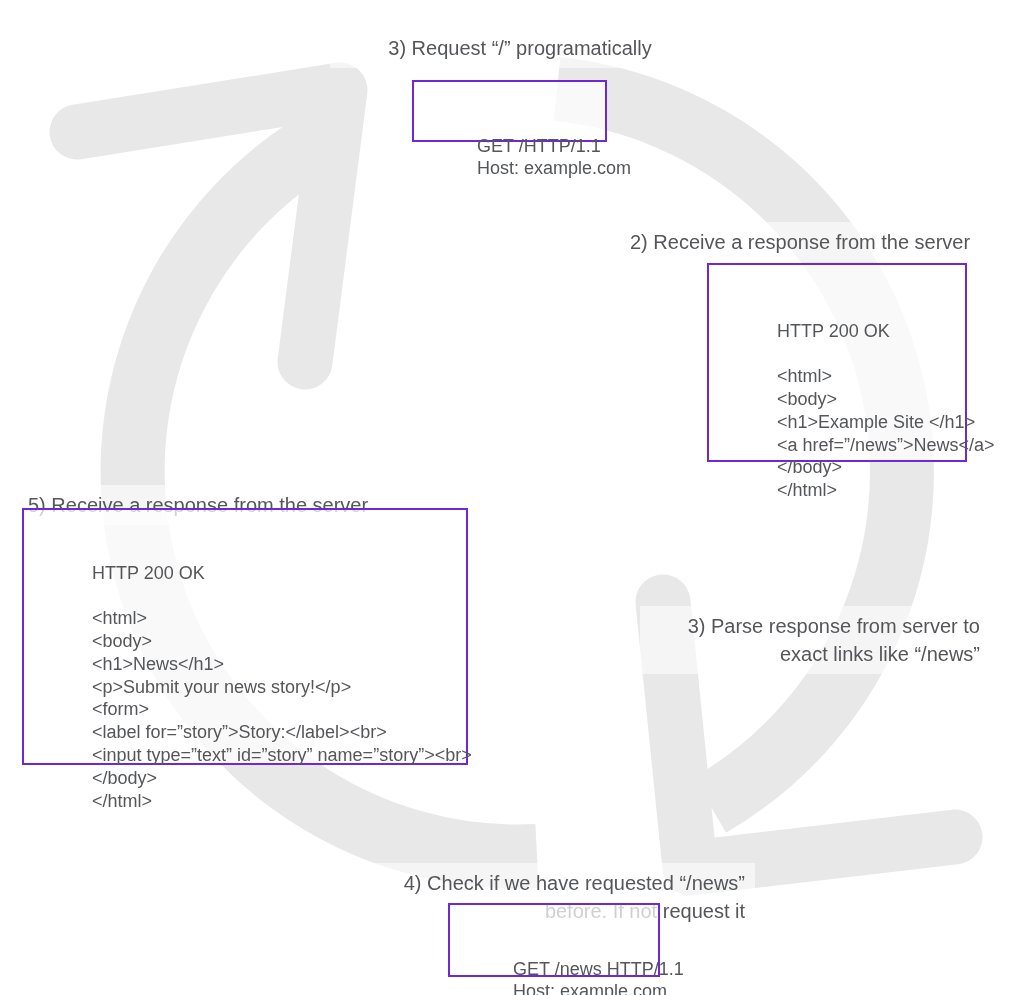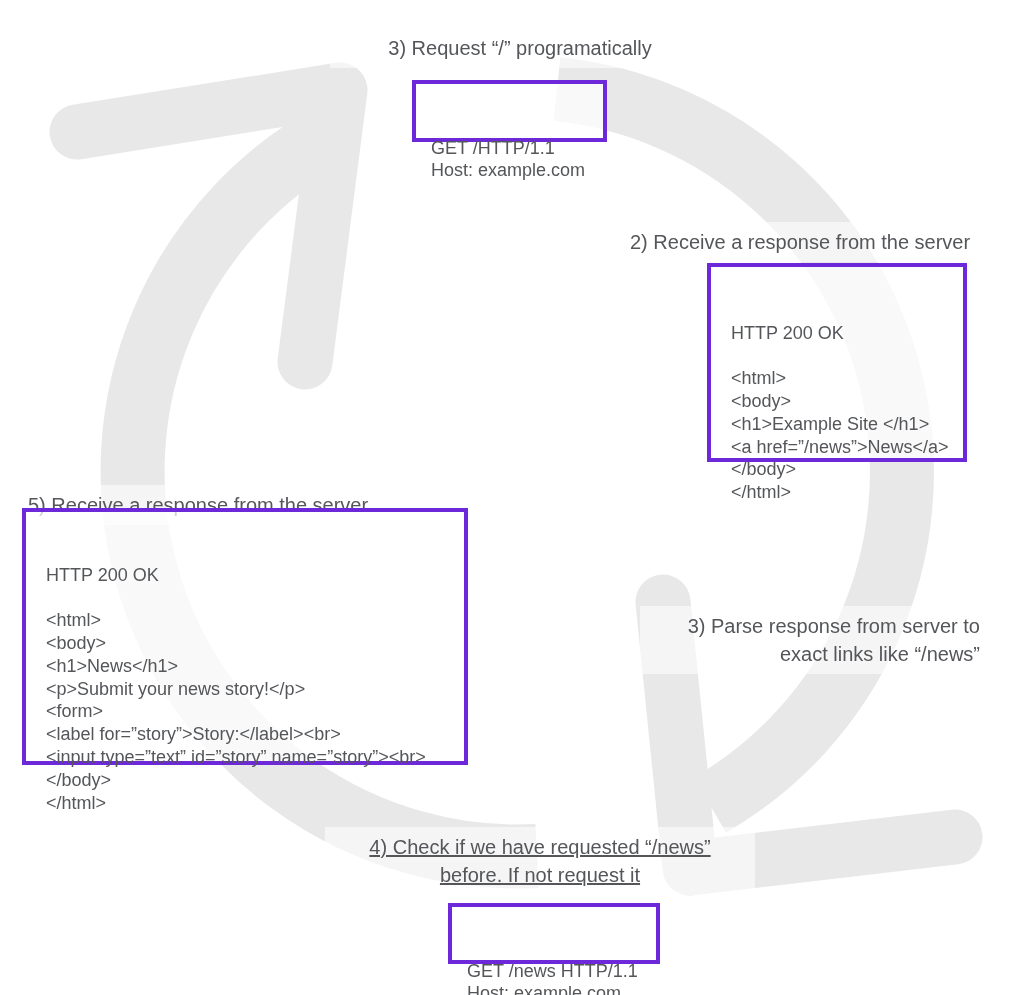--- a/index.html
+++ b/index.html
@@ -23,40 +23,41 @@
     padding: 6px 10px;
     white-space: pre-line;
     color: #545659;
   }
   .nowrap { white-space: nowrap; }
 
   .code-box {
     position: absolute;
     z-index: 2;
     box-sizing: border-box;
-    border: 4px solid #6d28d9;
+    border: 2px solid #6d28d9;
     background: rgba(255,255,255,0.72);
     font-size: 18px;
     line-height: 22.8px;
     white-space: pre;
     color: #545659;
+    padding-left: 48px;
   }
   .code-box .inner { padding: 7px 6px 4px 15px; }
 
   #box1 { left: 412px; top: 80px;  width: 195px; height: 62px; }
   #box2 { left: 707px; top: 263px; width: 260px; height: 199px; }
   #box2 .inner { padding: 9px 6px 4px 20px; }
   #box5 { left: 22px;  top: 508px; width: 446px; height: 257px; }
   #box5 .inner { padding: 6px 6px 4px 20px; }
-  #box4 { left: 448px; top: 903px; width: 212px; height: 61px; }
+  #box4 { left: 448px; top: 903px; width: 212px; height: 74px; }
 
   #label1 { left: 330px; top: 28px;  width: 360px; text-align: center; }
   #label2 { left: 620px; top: 222px; }
   #label3 { left: 640px; top: 606px; width: 330px; text-align: right; }
-  #label4 { left: 325px; top: 827px; width: 410px; text-align: center; text-decoration: underline; }
+  #label4 { left: 325px; top: 863px; width: 410px; text-align: right; }
   #label5 { left: 18px;  top: 485px; }
   #label6 { left: 35px;  top: 250px; }
 </style>
 </head>
 <body>
 
 <div class="canvas">
 
   <svg class="cycle" width="1024" height="995" viewBox="0 0 1024 995">
 

